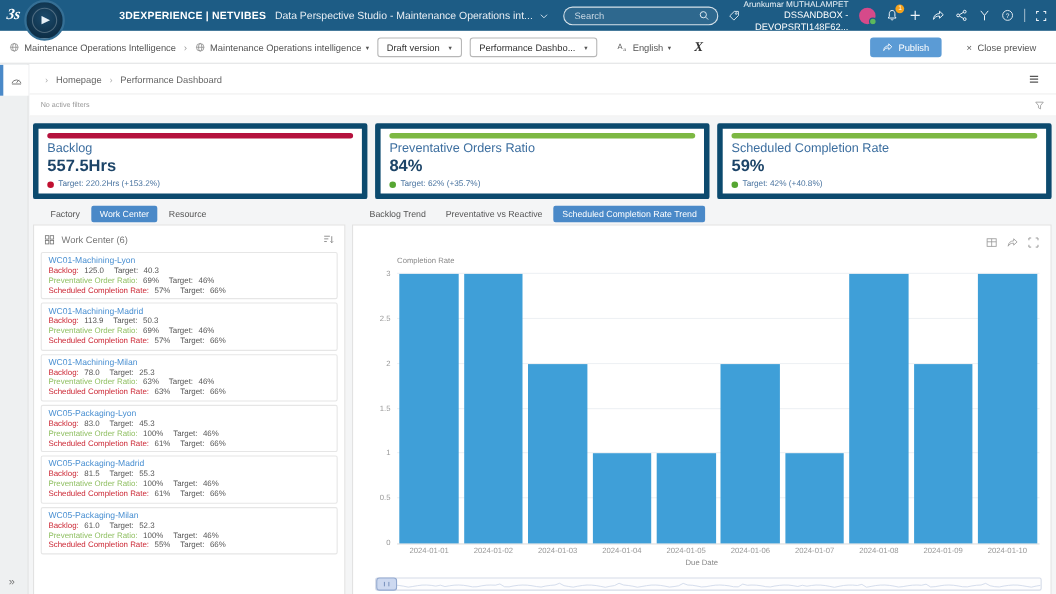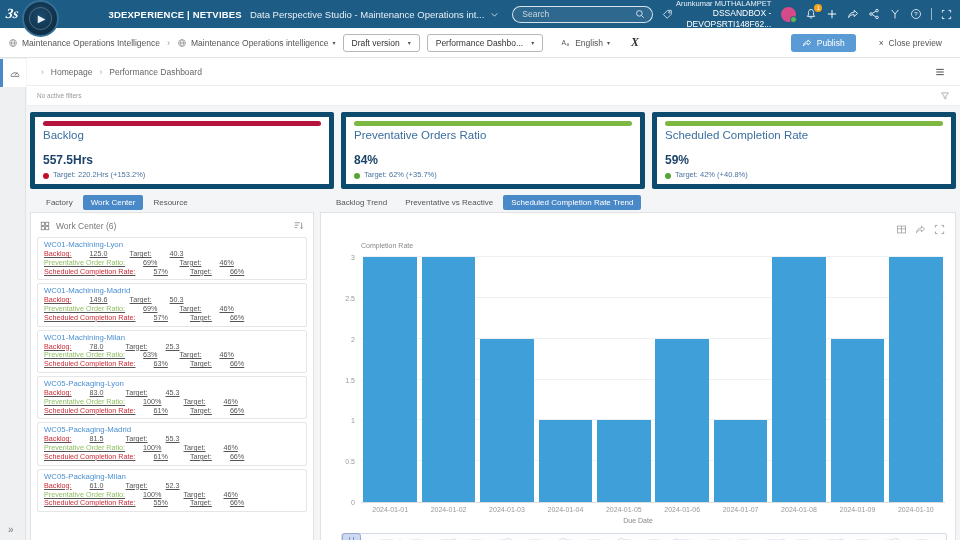--- a/index.html
+++ b/index.html
@@ -54,38 +54,38 @@
   .hamb{margin-left:auto;color:#555;display:flex;}
   #filterrow{height:20px;background:#fff;border-bottom:1px solid #eee;display:flex;align-items:center;padding:0 10px;}
   #filterrow .flabel{font-size:6.5px;color:#999;}
   #filterrow .funnel{margin-left:auto;color:#999;display:flex;}
 
   
   #kpi-row{display:flex;gap:7px;padding:6px 4px 0 3px;}
   .kpi-card{flex:1;background:#fff;border:5px solid #0c4a6e;border-radius:2px;padding:3px 8px 5px;}
   .kpi-topbar{height:5px;border-radius:4px;margin:1px 0 3px;}
   .kpi-title{font-size:11.5px;color:#3c6e9f;}
-  .kpi-value{font-size:12px;font-weight:bold;color:#1c4468;margin-top:12px;}
+  .kpi-value{font-size:15px;font-weight:bold;color:#1c4468;margin-top:1px;}
   .kpi-target{font-size:7.5px;color:#4a74a0;display:flex;align-items:flex-end;gap:4px;margin-top:3px;}
   .kpi-dot{width:6px;height:6px;border-radius:50%;flex:0 0 auto;}
 
   
   #panels{display:flex;gap:6px;padding:4px 4px 0 3px;}
   #left-col{width:284px;flex:0 0 auto;}
   #right-col{flex:1;min-width:0;}
   .tabs{display:flex;gap:2px;padding:2px 0 2px 8px;}
   .tab{padding:3px 8px;font-size:8px;color:#555;border-radius:2px;white-space:nowrap;}
   .tab.active{background:#4a89c8;color:#fff;}
   .panelbox{background:#fff;border:1px solid #e2e2e2;height:340px;overflow:hidden;position:relative;}
   .panel-head{display:flex;align-items:center;gap:6px;padding:7px 9px 5px;color:#777;font-size:8.5px;}
   .panel-head .ph-right{margin-left:auto;color:#888;display:flex;}
   .wc-list{padding:1px 6px;}
   .wc-item{border:1px solid #e6e6e6;border-radius:2px;padding:2px 6px 3px;margin-bottom:3px;background:#fff;}
   .wc-name{font-size:7.8px;color:#4a90d2;margin-bottom:1px;}
-  .wc-row{font-size:7.2px;color:#555;line-height:1.22;display:flex;gap:18px;white-space:nowrap;text-decoration:underline;}
+  .wc-row{font-size:7.2px;color:#555;line-height:1.22;display:flex;gap:5px;white-space:nowrap;}
   .wc-val{color:#555;}
   .wc-tlbl{color:#555;margin-left:4px;}
 
   
   #chartbox{position:relative;}
   .chart-tools{position:absolute;top:8px;right:10px;display:flex;gap:8px;color:#999;z-index:2;}
   .ylab{position:absolute;top:29px;left:40px;font-size:7px;color:#888;}
   #chart-plot{position:absolute;left:40px;right:10px;top:44px;bottom:48px;border-bottom:1px solid #ddd;}
   .gridline{position:absolute;left:0;right:0;height:1px;background:#eef1f4;}
   .ytick{position:absolute;left:-32px;width:26px;text-align:right;font-size:7px;color:#999;transform:translateY(50%);}
@@ -343,21 +343,21 @@
                   <span class="wc-lbl" style="color: rgb(204, 41, 54);">Scheduled Completion Rate:</span>
                   <span class="wc-val">57%</span>
                   <span class="wc-tlbl">Target:</span>
                   <span class="wc-val">66%</span>
                 </div>
               </div>
               <div class="wc-item">
                 <div class="wc-name">WC01-Machining-Madrid</div>
                 <div class="wc-row">
                   <span class="wc-lbl" style="color: rgb(204, 41, 54);">Backlog:</span>
-                  <span class="wc-val">149.6</span>
+                  <span class="wc-val">113.9</span>
                   <span class="wc-tlbl">Target:</span>
                   <span class="wc-val">50.3</span>
                 </div>
                 <div class="wc-row">
                   <span class="wc-lbl" style="color: rgb(143, 191, 97);">Preventative Order Ratio:</span>
                   <span class="wc-val">69%</span>
                   <span class="wc-tlbl">Target:</span>
                   <span class="wc-val">46%</span>
                 </div>
                 <div class="wc-row">

